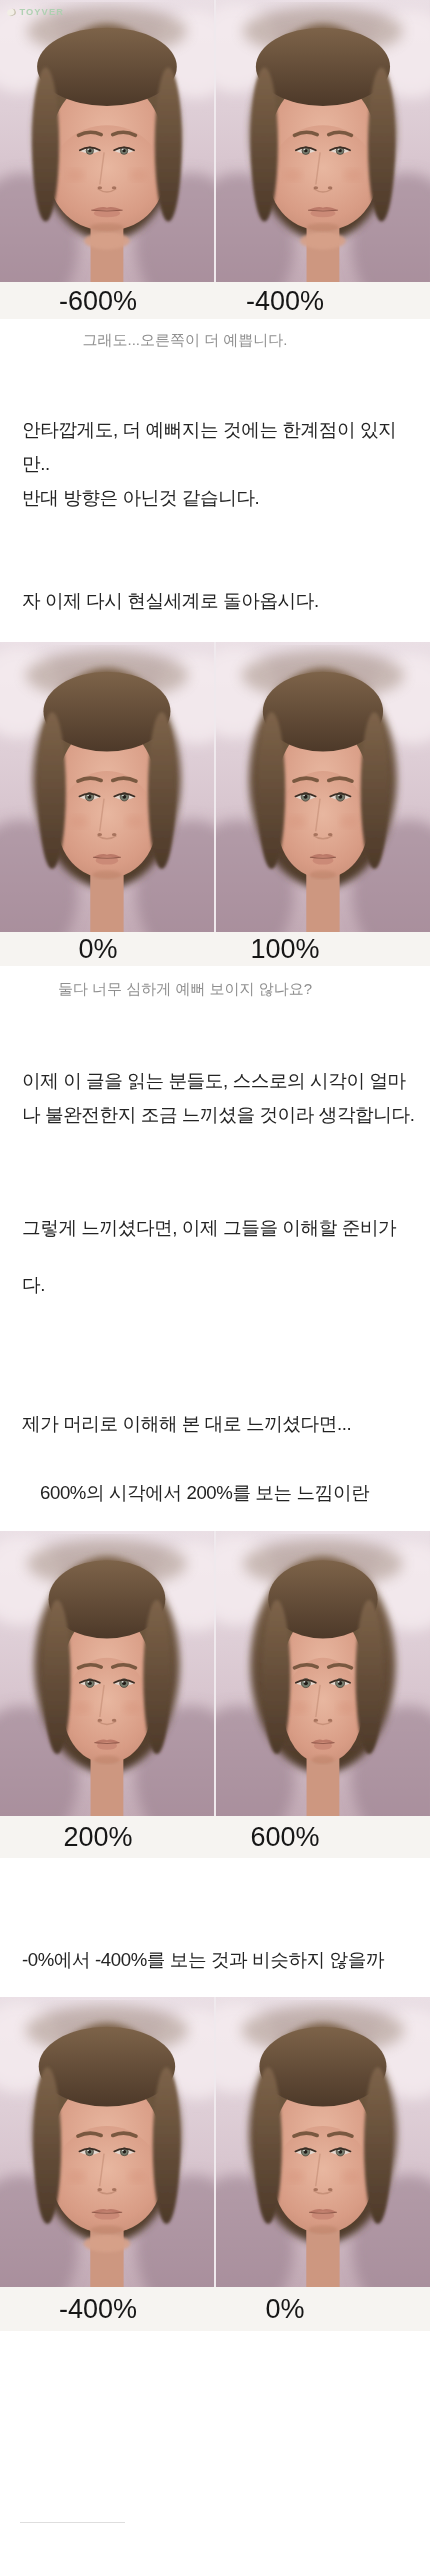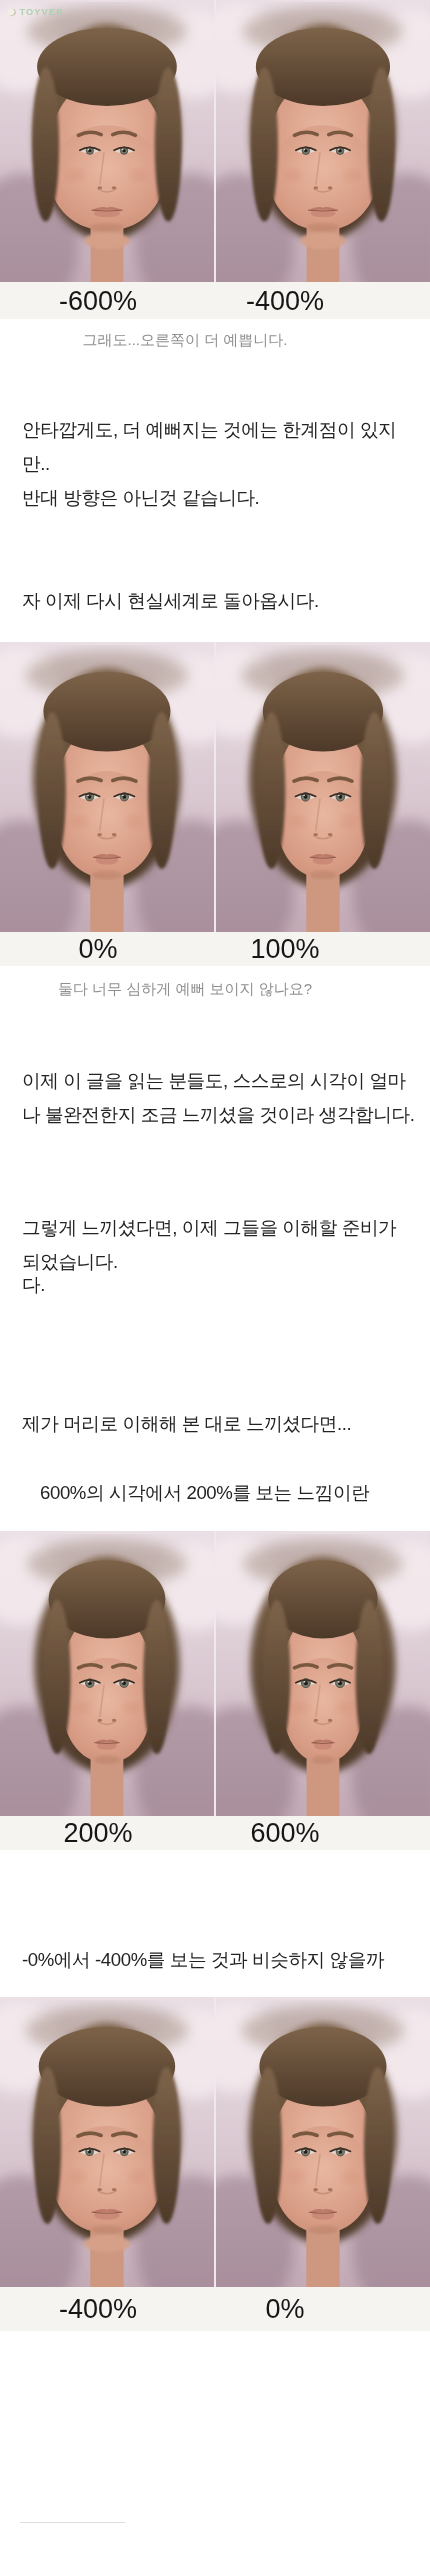--- a/index.html
+++ b/index.html
@@ -8,21 +8,21 @@
     background:#ffffff;overflow:hidden;
     font-family:"Liberation Sans", sans-serif;
   }
   
   .figure{position:absolute;left:0;width:430px;}
   .faces{display:flex;gap:2.2px;background:#efe9ed;}
   .face{flex:1 1 0;overflow:hidden;background:#d8c6cf;}
   .face svg{display:block;}
   .fig1{top:0;}      .fig1 .faces{height:282px;} .fig1 .labels{height:37px;}
   .fig2{top:642px;}  .fig2 .faces{height:290px;} .fig2 .labels{height:34px;}
-  .fig3{top:1531px;} .fig3 .faces{height:285px;} .fig3 .labels{height:34px;text-decoration:underline;}
+  .fig3{top:1531px;} .fig3 .faces{height:285px;} .fig3 .labels{height:42px;text-decoration:underline;}
   .fig4{top:1997px;} .fig4 .faces{height:290px;} .fig4 .labels{height:44px;}
   .labels{position:relative;background:#f6f4f1;}
   .lbl{
     position:absolute;top:50%;transform:translate(-50%,-50%);
     font-size:27px;color:#161616;white-space:nowrap;
   }
   .lbl-l{left:98px;} .lbl-r{left:285px;}
   
   .watermark{
     position:absolute;top:7.2px;left:7.2px;z-index:5;
@@ -377,21 +377,20 @@
 
   <div class="caption cap2">둘다 너무 심하게 예뻐 보이지 않나요?</div>
 
   <div class="para p-c">
     <div class="line">이제 이 글을 읽는 분들도, 스스로의 시각이 얼마</div>
     <div class="line">나 불완전한지 조금 느끼셨을 것이라 생각합니다.</div>
   </div>
 
   <div class="para p-d">
     <div class="line">그렇게 느끼셨다면, 이제 그들을 이해할 준비가</div>
-    <div class="line">되었습니다.</div>
   </div>
 
   <div class="para p-e">
     <div class="line">다.</div>
   </div>
 
   <div class="para p-f">
     <div class="line">제가 머리로 이해해 본 대로 느끼셨다면...</div>
   </div>
 

